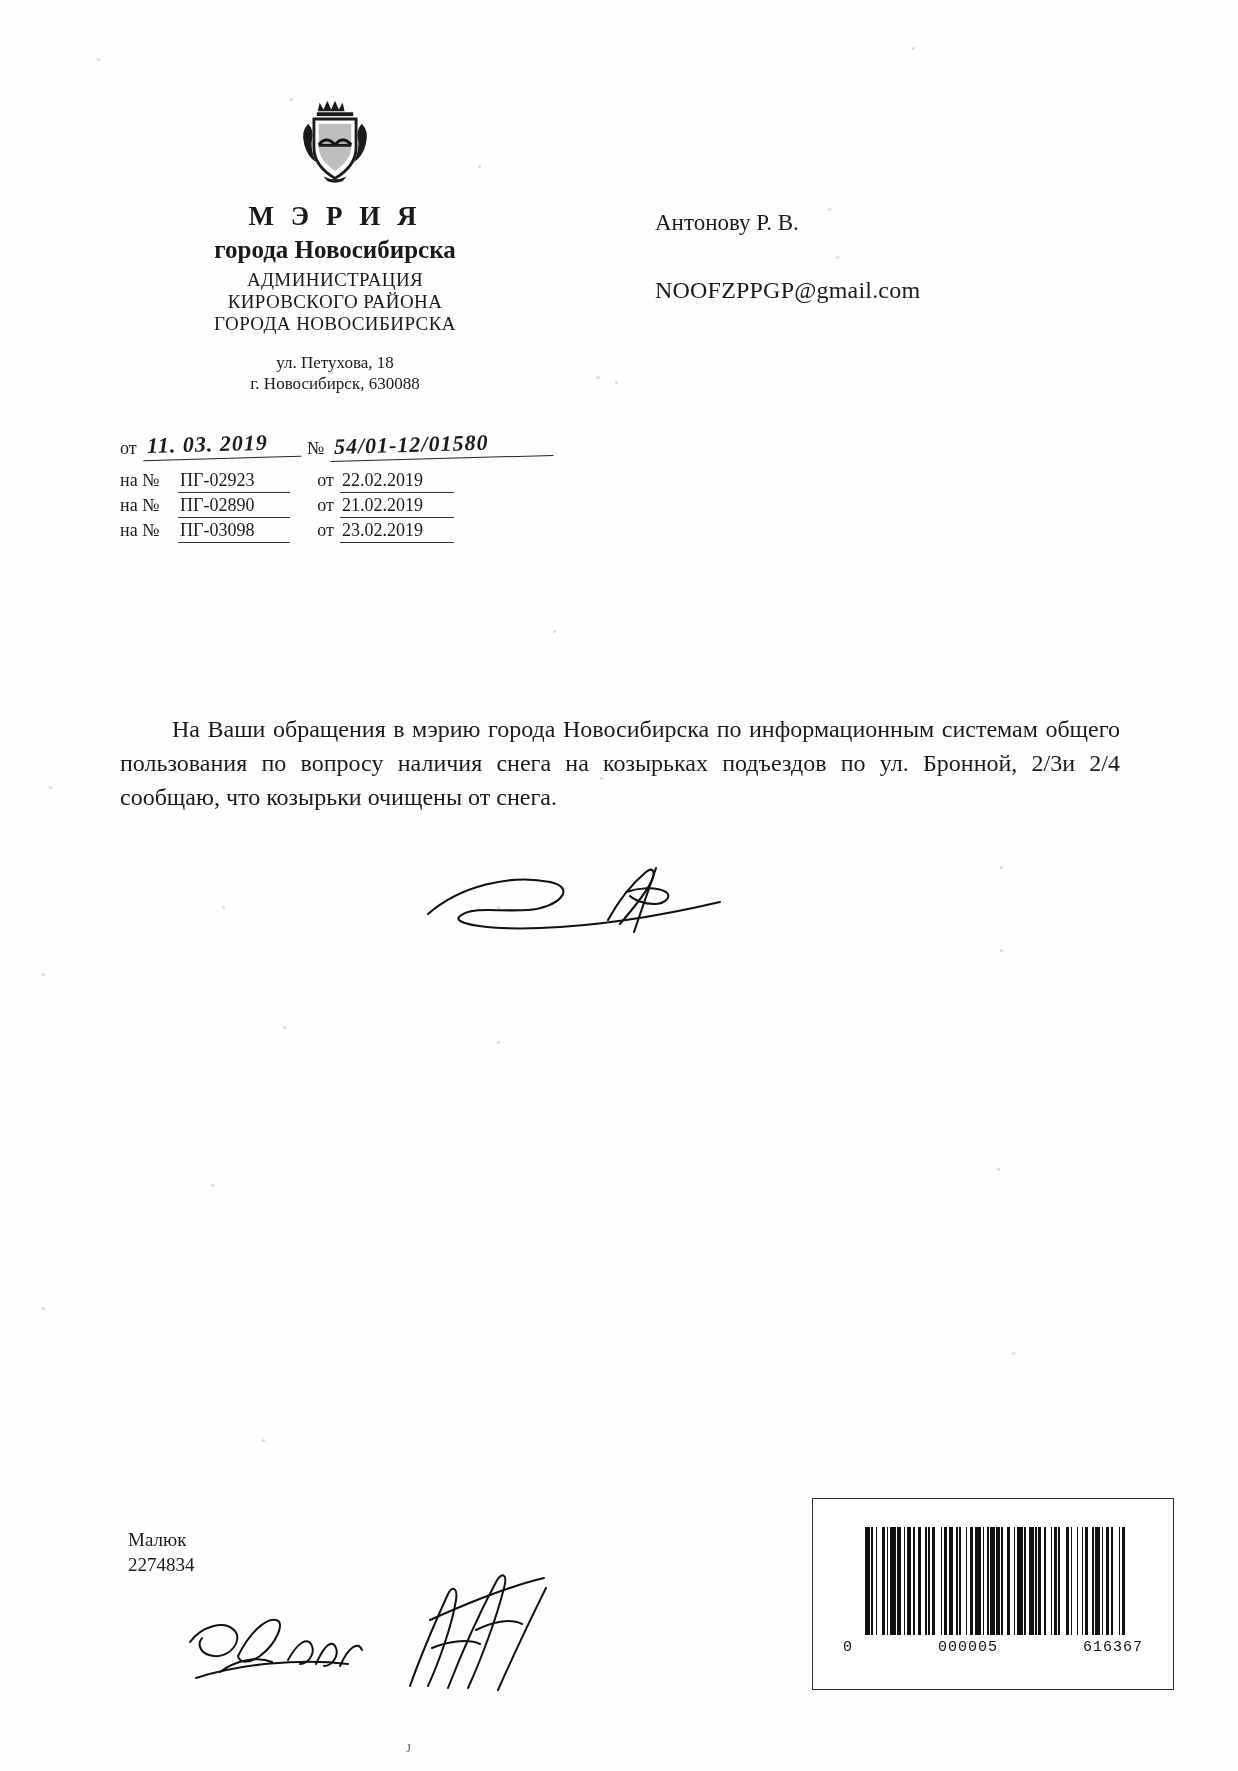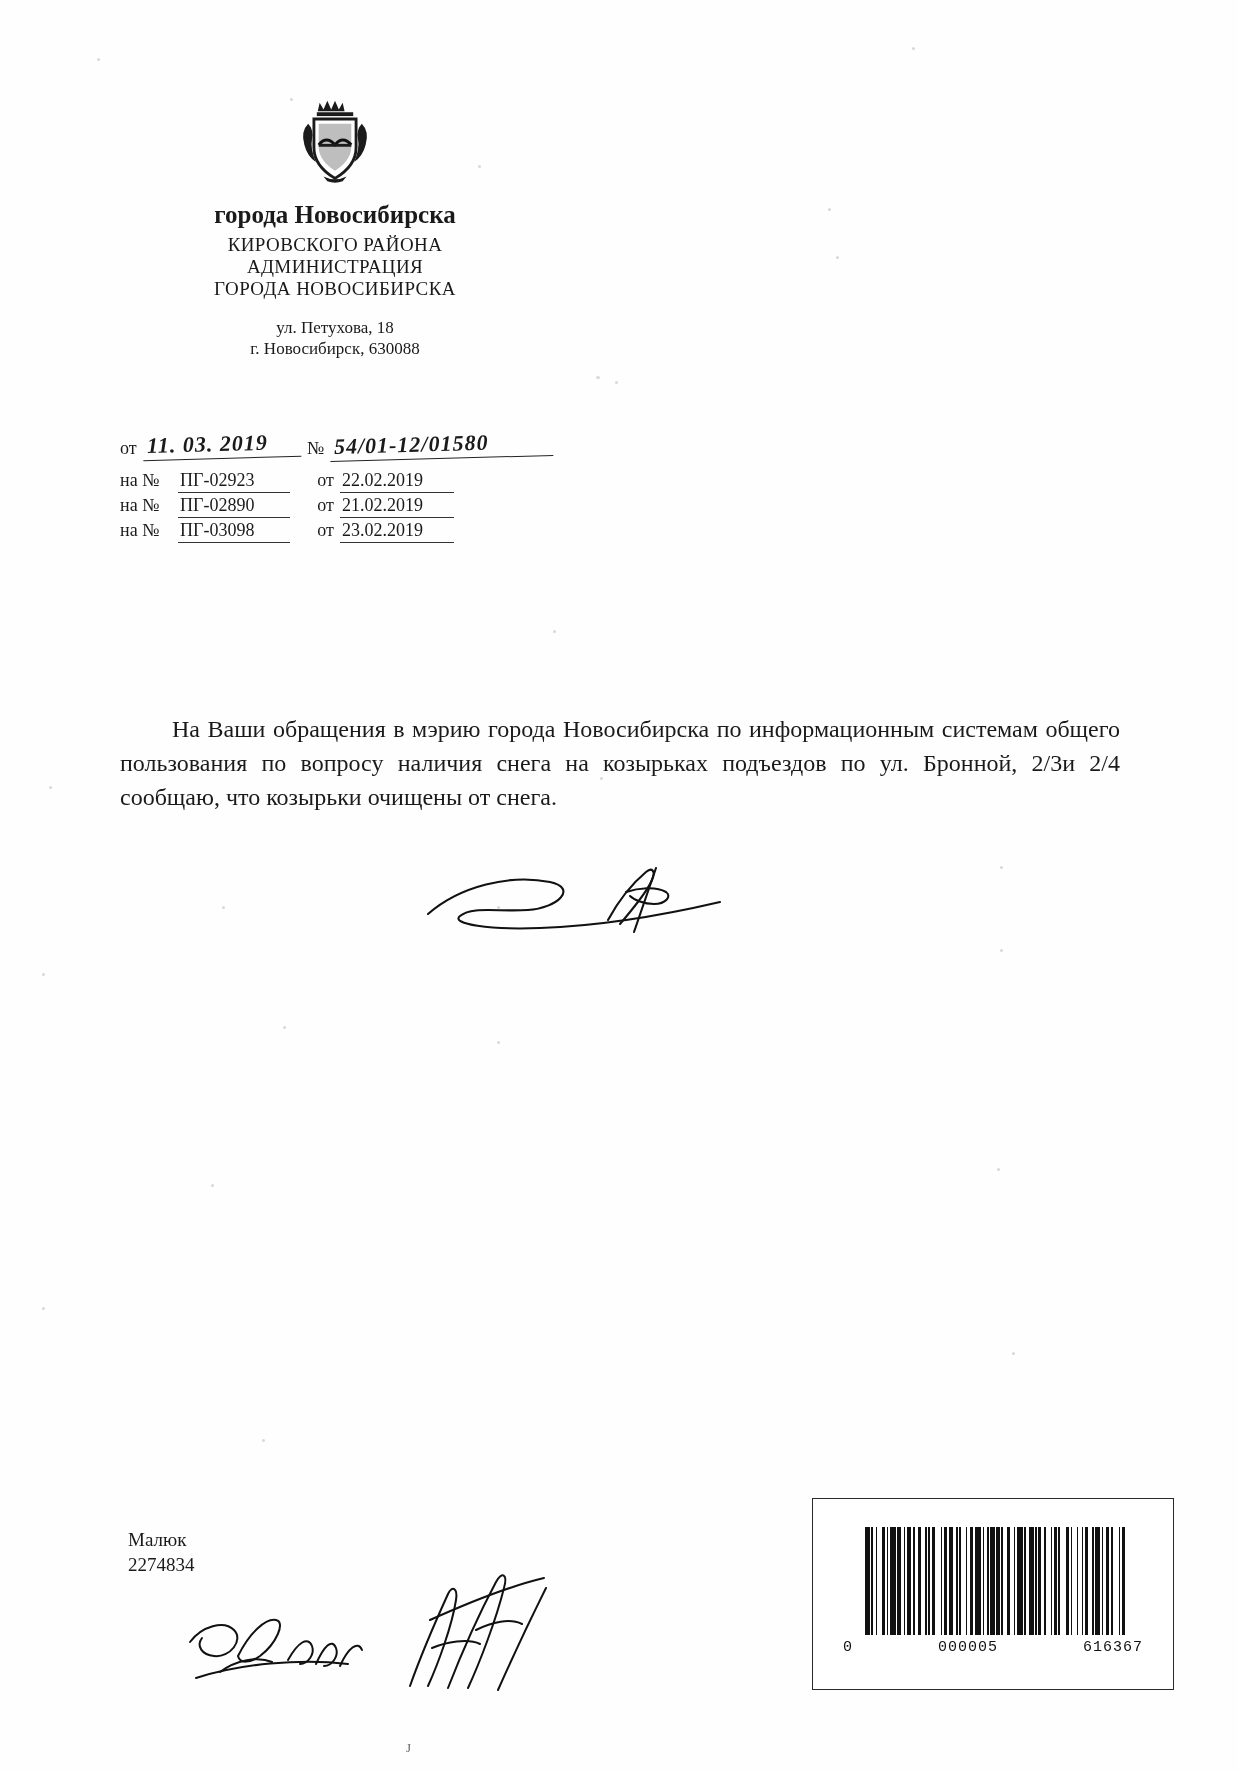--- a/index.html
+++ b/index.html
@@ -278,23 +278,24 @@
         <path d="M33 52 q8 -10 17 0 q8 -10 17 0" fill="none" stroke="#111" stroke-width="3"></path>
         <rect x="33" y="51" width="34" height="3"></rect>
 
         <path d="M22 30 q-8 8 -4 22 q3 12 12 18 q-6 -14 -4 -24 q2 -10 -4 -16 z"></path>
         <path d="M78 30 q8 8 4 22 q-3 12 -12 18 q6 -14 4 -24 q-2 -10 4 -16 z"></path>
 
         <path d="M38 85 q12 6 24 0 l-4 5 q-8 3 -16 0 z"></path>
       </g>
     </svg>
 
+    <div class="org-title">М Э Р И Я</div>
     <div class="org-city">города Новосибирска</div>
+    <div class="org-line">АДМИНИСТРАЦИЯ</div>
     <div class="org-line">КИРОВСКОГО РАЙОНА</div>
-    <div class="org-line">АДМИНИСТРАЦИЯ</div>
     <div class="org-line">ГОРОДА НОВОСИБИРСКА</div>
 
     <div class="addr">
       <div>ул. Петухова, 18</div>
       <div>г. Новосибирск, 630088</div>
     </div>
   </div>
 
   <div class="regblock">
     <div class="reg-row">
@@ -319,20 +320,24 @@
       <span class="ref-date">21.02.2019</span>
     </div>
     <div class="ref-row">
       <span class="ref-num-label">на №</span>
       <span class="ref-num">ПГ-03098</span>
       <span class="ref-date-label">от</span>
       <span class="ref-date">23.02.2019</span>
     </div>
   </div>
 
+  <div class="addressee">
+    <span>Антонову Р. В.</span>
+    <span class="email">NOOFZPPGP@gmail.com</span>
+  </div>
 
   <div class="bodytext">На Ваши обращения в мэрию города Новосибирска по информационным системам общего пользования по вопросу наличия снега на козырьках подъездов по ул. Бронной, 2/3и 2/4 сообщаю, что козырьки очищены от снега.</div>
 
 
   <svg class="sign-scribble" viewBox="0 0 330 80" aria-hidden="true">
     <g fill="none" stroke="#111" stroke-width="2.1" stroke-linecap="round">
       <path d="M8 52 C40 24, 90 12, 130 20 C158 26, 138 46, 108 48 C78 50, 52 44, 40 54 C30 62, 70 68, 120 66 C180 64, 240 54, 300 40"></path>
       <path d="M188 58 C200 36, 214 20, 226 10 C232 5, 236 9, 232 18 C226 32, 210 50, 200 62"></path>
       <path d="M206 30 C218 26, 236 24, 246 30 C252 34, 246 42, 234 42 C224 42, 214 38, 210 34"></path>
       <path d="M236 6 L214 70"></path>

